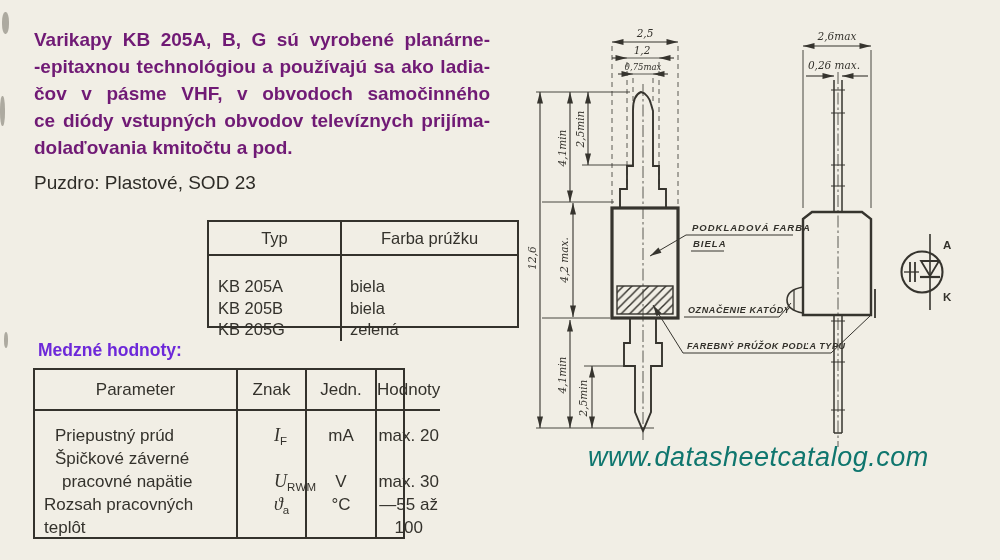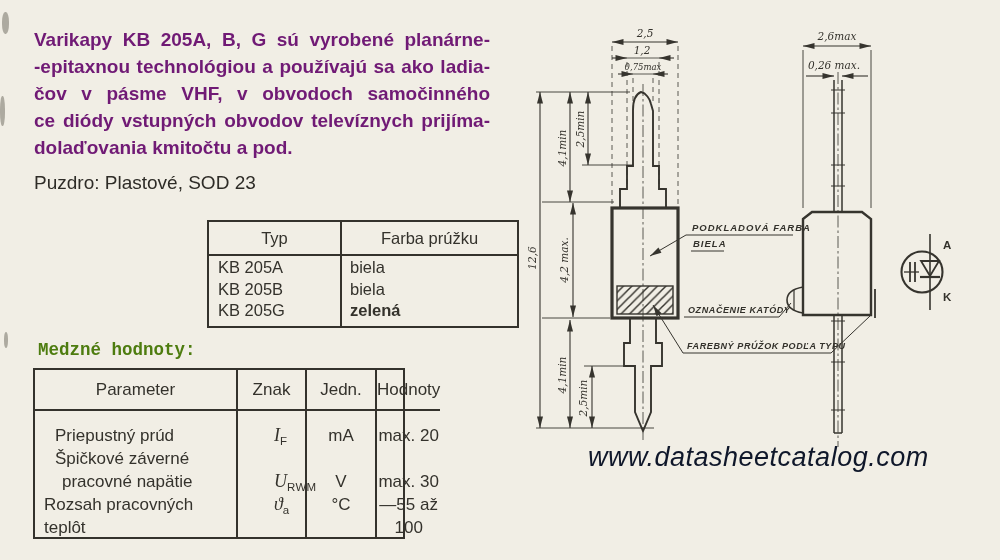--- a/index.html
+++ b/index.html
@@ -16,25 +16,25 @@
   .iline:last-child{text-align-last:left;}
   .package{left:34px;top:172px;font-size:19px;color:#2e2c27;}
   
   .type-table{
     left:207px;top:220px;width:312px;height:108px;box-sizing:border-box;
     border:2.4px solid #34322c;display:grid;
     grid-template-columns:133px 1fr;grid-template-rows:34px 1fr;
     font-size:16.5px;color:#34322c;
   }
   .tt-hcell{display:flex;align-items:center;justify-content:center;border-bottom:2.2px solid #34322c;}
-  .tt-col{padding-top:1px;}
+  .tt-col{padding-top:20px;}
   .tt-line{height:21.5px;line-height:21.5px;}
   .tt-div{border-right:2.2px solid #34322c;}
   
-  .limits-title{left:38px;top:340px;font-weight:bold;font-size:17.5px;color:#4d7c0f;font-family:Liberation Mono, monospace;}
+  .limits-title{left:38px;top:340px;font-weight:bold;font-size:17.5px;color:#6d28d9;}
   .limits-table{
     left:33px;top:368px;width:372px;height:171px;box-sizing:border-box;
     border:2.6px solid #34322c;display:grid;
     grid-template-columns:203px 69px 70px 1fr;grid-template-rows:41px 1fr;
     font-size:17px;color:#34322c;
   }
   .lt-hcell{display:flex;align-items:center;justify-content:center;border-bottom:2.2px solid #34322c;}
   .lt-col{padding-top:13px;}
   .lt-line{height:23px;line-height:23px;}
   .lt-div{border-right:2.2px solid #34322c;}
@@ -47,21 +47,21 @@
   .sub{font-size:11.5px;font-style:normal;font-family:"Liberation Sans",sans-serif;vertical-align:-4px;letter-spacing:.3px;}
   
   svg{position:absolute;left:500px;top:0;}
   svg text{fill:#34322c;}
   .dimtxt{font-family:"DejaVu Serif", serif;font-style:italic;font-size:10.5px;}
   .dimtxt-s{font-family:"DejaVu Serif", serif;font-style:italic;font-size:8.5px;}
   .callout{font-family:"Liberation Sans", sans-serif;font-weight:bold;font-style:italic;font-size:9.5px;letter-spacing:1px;fill:#33312b;}
   .callout-s{font-family:"Liberation Sans", sans-serif;font-weight:bold;font-style:italic;font-size:9px;letter-spacing:.6px;fill:#33312b;}
   .pinlbl{font-family:"Liberation Sans", sans-serif;font-weight:bold;font-size:11.5px;}
   
-  .watermark{left:588px;top:442px;font-style:italic;font-size:27px;color:#0f172a;letter-spacing:.5px;}
+  .watermark{left:588px;top:442px;font-style:italic;font-size:27px;color:#0f766e;letter-spacing:.5px;}
   
   .speck{background:#5a564c;opacity:.45;border-radius:45%;}
 </style>
 </head>
 <body>
 
 <div class="abs speck" style="left:2px;top:12px;width:7px;height:22px;"></div>
 <div class="abs speck" style="left:0;top:96px;width:5px;height:30px;"></div>
 <div class="abs speck" style="left:4px;top:332px;width:4px;height:16px;"></div>
 
@@ -79,21 +79,21 @@
   <div class="tt-hcell tt-div">Typ</div>
   <div class="tt-hcell">Farba prúžku</div>
   <div class="tt-col tt-div">
     <div class="tt-line" style="padding-left:9px;">KB 205A</div>
     <div class="tt-line" style="padding-left:9px;">KB 205B</div>
     <div class="tt-line" style="padding-left:9px;">KB 205G</div>
   </div>
   <div class="tt-col">
     <div class="tt-line" style="padding-left:8px;">biela</div>
     <div class="tt-line" style="padding-left:8px;">biela</div>
-    <div class="tt-line" style="padding-left:8px;font-weight:bold;">zelená</div>
+    <div class="tt-line" style="padding-left:8px;">zelená</div>
   </div>
 </div>
 
 <div class="abs limits-title">Medzné hodnoty:</div>
 
 <div class="abs limits-table">
   <div class="lt-hcell lt-div">Parameter</div>
   <div class="lt-hcell lt-div">Znak</div>
   <div class="lt-hcell lt-div">Jedn.</div>
   <div class="lt-hcell">Hodnoty</div>

